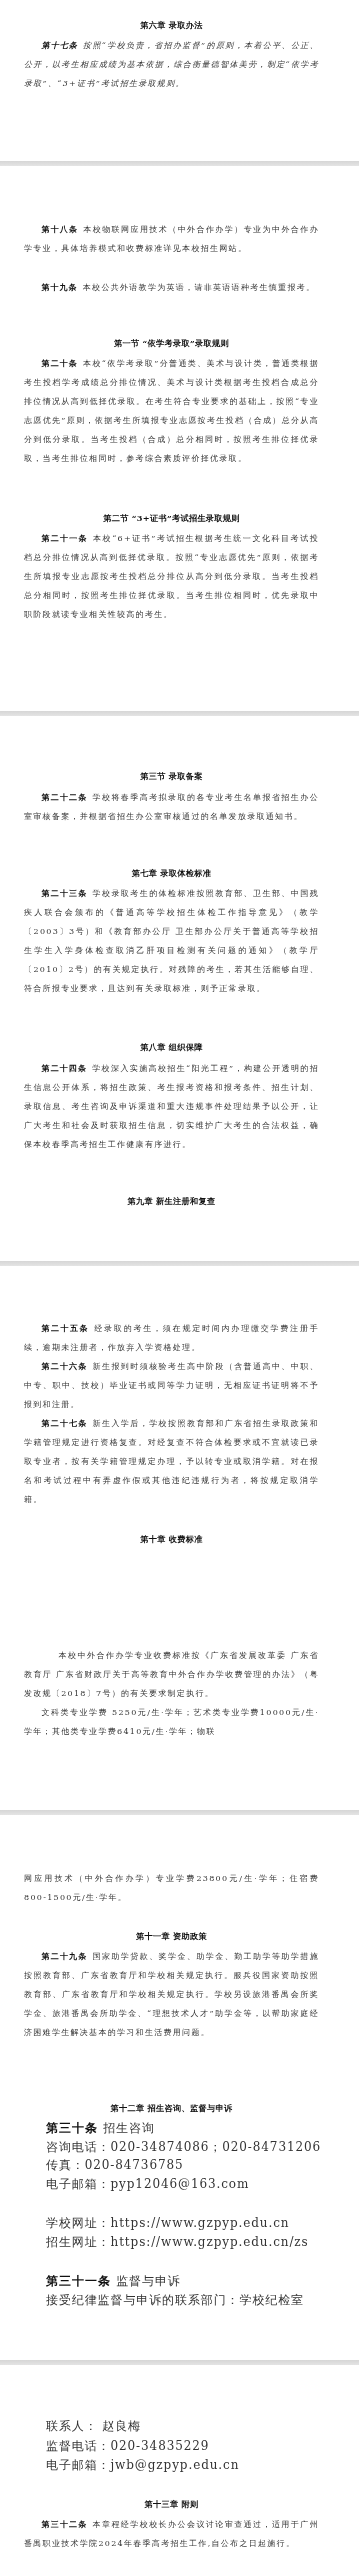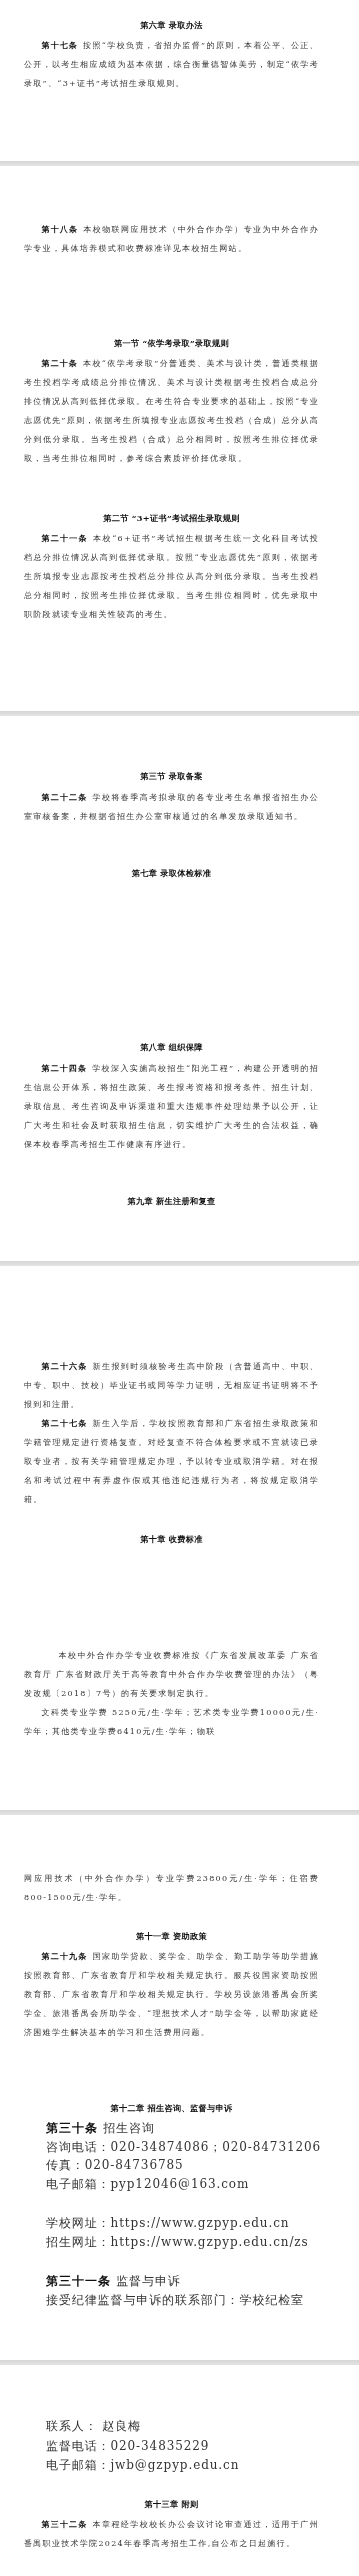--- a/index.html
+++ b/index.html
@@ -23,51 +23,60 @@
 
 <div class="sep" style="top:161px"></div>
 <div class="sep" style="top:711px"></div>
 <div class="sep" style="top:1261px"></div>
 <div class="sep" style="top:1810px"></div>
 <div class="sep" style="top:2360px"></div>
 
 <div class="content" style="top:0;height:2689px">
 
   <div class="h" style="top:19.6px">第六章  录取办法</div>
-  <div class="p" style="top:36px;">
+  <div class="p" style="top:36px;font-style:italic;">
     <span class="art">第十七条</span><span>按照“学校负责，省招办监督”的原则，本着公平、公正、公开，以考生相应成绩为基本依据，综合衡量德智体美劳，制定“依学考录取”、“3+证书”考试招生录取规则。</span>
   </div>
 
   <div class="p" style="top:220px;">
     <span class="art">第十八条</span><span>本校物联网应用技术（中外合作办学）专业为中外合作办学专业，具体培养模式和收费标准详见本校招生网站。</span>
+  </div>
+  <div class="p" style="top:278px;">
+    <span class="art">第十九条</span><span>本校公共外语教学为英语，请非英语语种考生慎重报考。</span>
   </div>
 
   <div class="h" style="top:338px">第一节  “依学考录取”录取规则</div>
   <div class="p" style="top:354px;">
     <span class="art">第二十条</span><span>本校“依学考录取”分普通类、美术与设计类，普通类根据考生投档学考成绩总分排位情况、美术与设计类根据考生投档合成总分排位情况从高到低择优录取。在考生符合专业要求的基础上，按照“专业志愿优先”原则，依据考生所填报专业志愿按考生投档（合成）总分从高分到低分录取。当考生投档（合成）总分相同时，按照考生排位择优录取，当考生排位相同时，参考综合素质评价择优录取。</span>
   </div>
 
   <div class="h" style="top:513px">第二节  “3+证书”考试招生录取规则</div>
   <div class="p" style="top:529px;">
     <span class="art">第二十一条</span><span>本校“6+证书”考试招生根据考生统一文化科目考试投档总分排位情况从高到低择优录取。按照“专业志愿优先”原则，依据考生所填报专业志愿按考生投档总分排位从高分到低分录取。当考生投档总分相同时，按照考生排位择优录取。当考生排位相同时，优先录取中职阶段就读专业相关性较高的考生。</span>
   </div>
 
   <div class="h" style="top:771px">第三节  录取备案</div>
   <div class="p" style="top:788px;">
     <span class="art">第二十二条</span><span>学校将春季高考拟录取的各专业考生名单报省招生办公室审核备案，并根据省招生办公室审核通过的名单发放录取通知书。</span>
   </div>
 
   <div class="h" style="top:868px">第七章  录取体检标准</div>
+  <div class="p" style="top:884px;">
+    <span class="art">第二十三条</span><span>学校录取考生的体检标准按照教育部、卫生部、中国残疾人联合会颁布的《普通高等学校招生体检工作指导意见》（教学〔2003〕3号）和《教育部办公厅 卫生部办公厅关于普通高等学校招生学生入学身体检查取消乙肝项目检测有关问题的通知》（教学厅〔2010〕2号）的有关规定执行。对残障的考生，若其生活能够自理、符合所报专业要求，且达到有关录取标准，则予正常录取。</span>
+  </div>
 
   <div class="h" style="top:1042px">第八章  组织保障</div>
   <div class="p" style="top:1059px;">
     <span class="art">第二十四条</span><span>学校深入实施高校招生“阳光工程”，构建公开透明的招生信息公开体系，将招生政策、考生报考资格和报考条件、招生计划、录取信息、考生咨询及申诉渠道和重大违规事件处理结果予以公开，让广大考生和社会及时获取招生信息，切实维护广大考生的合法权益，确保本校春季高考招生工作健康有序进行。</span>
   </div>
 
   <div class="h" style="top:1196px">第九章  新生注册和复查</div>
+  <div class="p" style="top:1319px;">
+    <span class="art">第二十五条</span><span>经录取的考生，须在规定时间内办理缴交学费注册手续，逾期未注册者，作放弃入学资格处理。</span>
+  </div>
   <div class="p" style="top:1357px;">
     <span class="art">第二十六条</span><span>新生报到时须核验考生高中阶段（含普通高中、中职、中专、职中、技校）毕业证书或同等学力证明，无相应证书证明将不予报到和注册。</span>
   </div>
   <div class="p" style="top:1414px;">
     <span class="art">第二十七条</span><span>新生入学后，学校按照教育部和广东省招生录取政策和学籍管理规定进行资格复查。对经复查不符合体检要求或不宜就读已录取专业者，按有关学籍管理规定办理，予以转专业或取消学籍。对在报名和考试过程中有弄虚作假或其他违纪违规行为者，将按规定取消学籍。</span>
   </div>
 
   <div class="h" style="top:1534px">第十章  收费标准</div>
   <div class="p indent4" style="top:1646px;">本校中外合作办学专业收费标准按《广东省发展改革委 广东省教育厅 广东省财政厅关于高等教育中外合作办学收费管理的办法》（粤发改规〔2018〕7号）的有关要求制定执行。</div>
   <div class="p" style="top:1703px;">文科类专业学费 5250元/生·学年；艺术类专业学费10000元/生·学年；其他类专业学费6410元/生·学年；物联</div>

